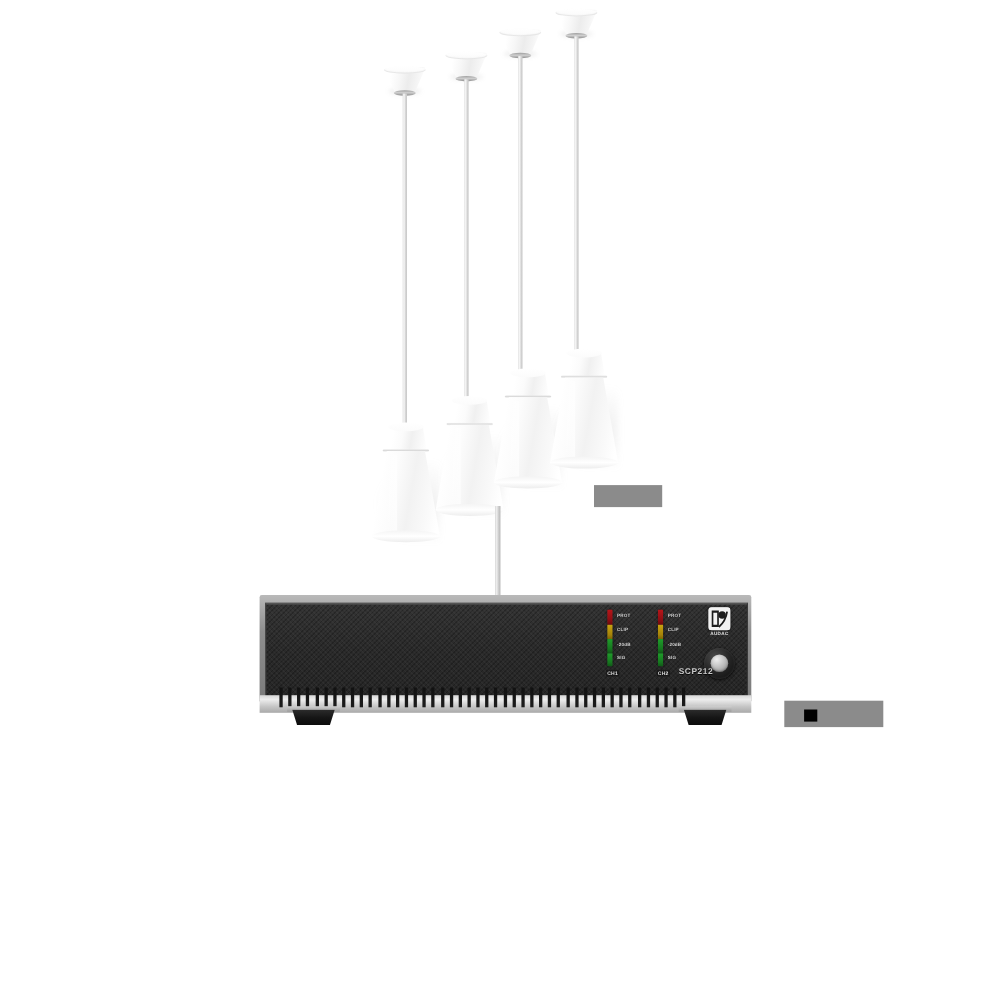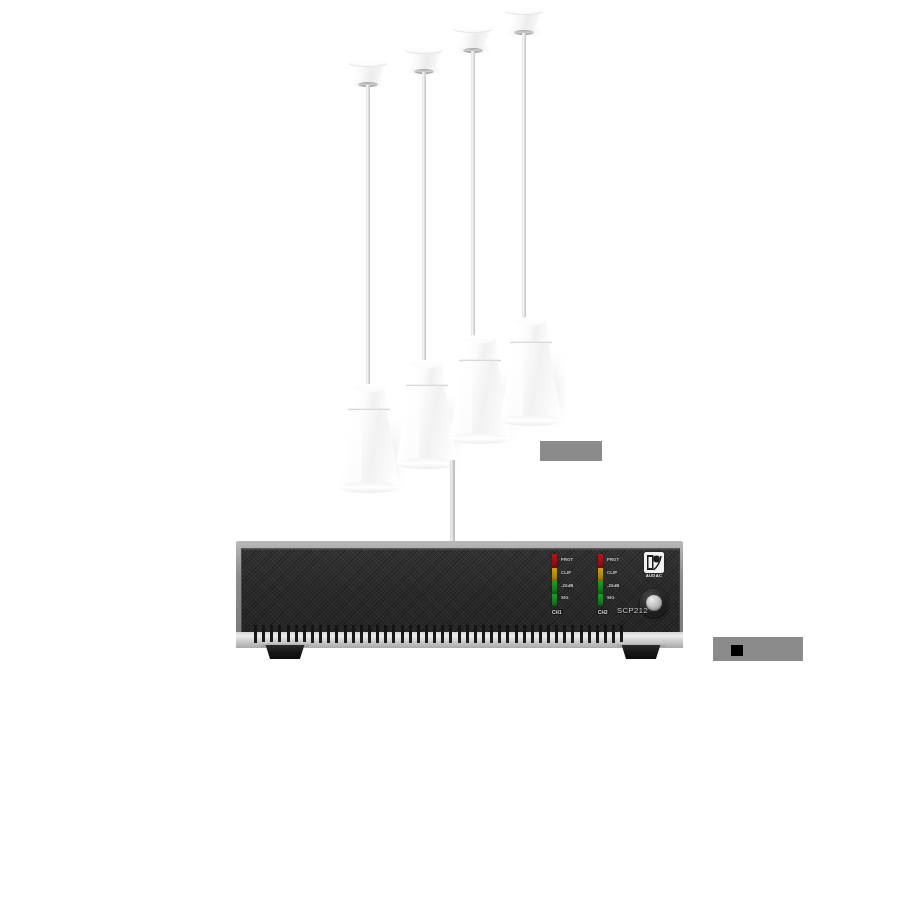--- a/index.html
+++ b/index.html
@@ -340,21 +340,21 @@
     background: radial-gradient(circle at 35% 28%, #eeeeee, #b8b8b8 55%, #8a8a8a 100%);
     box-shadow: inset 0 -1px 2px rgba(0,0,0,0.35);
   }
 
   
   .model {
     position: absolute;
     left: 381px;
     top: 65px;
     font-size: 7.6px;
-    font-weight: normal;
+    font-weight: bold;
     color: #c9c9c9;
     letter-spacing: 0.5px;
     text-shadow: 0 1px 0 rgba(0,0,0,0.8);
   }
 
   
   .redact {
     position: absolute;
     background: #8b8b8b;
   }

